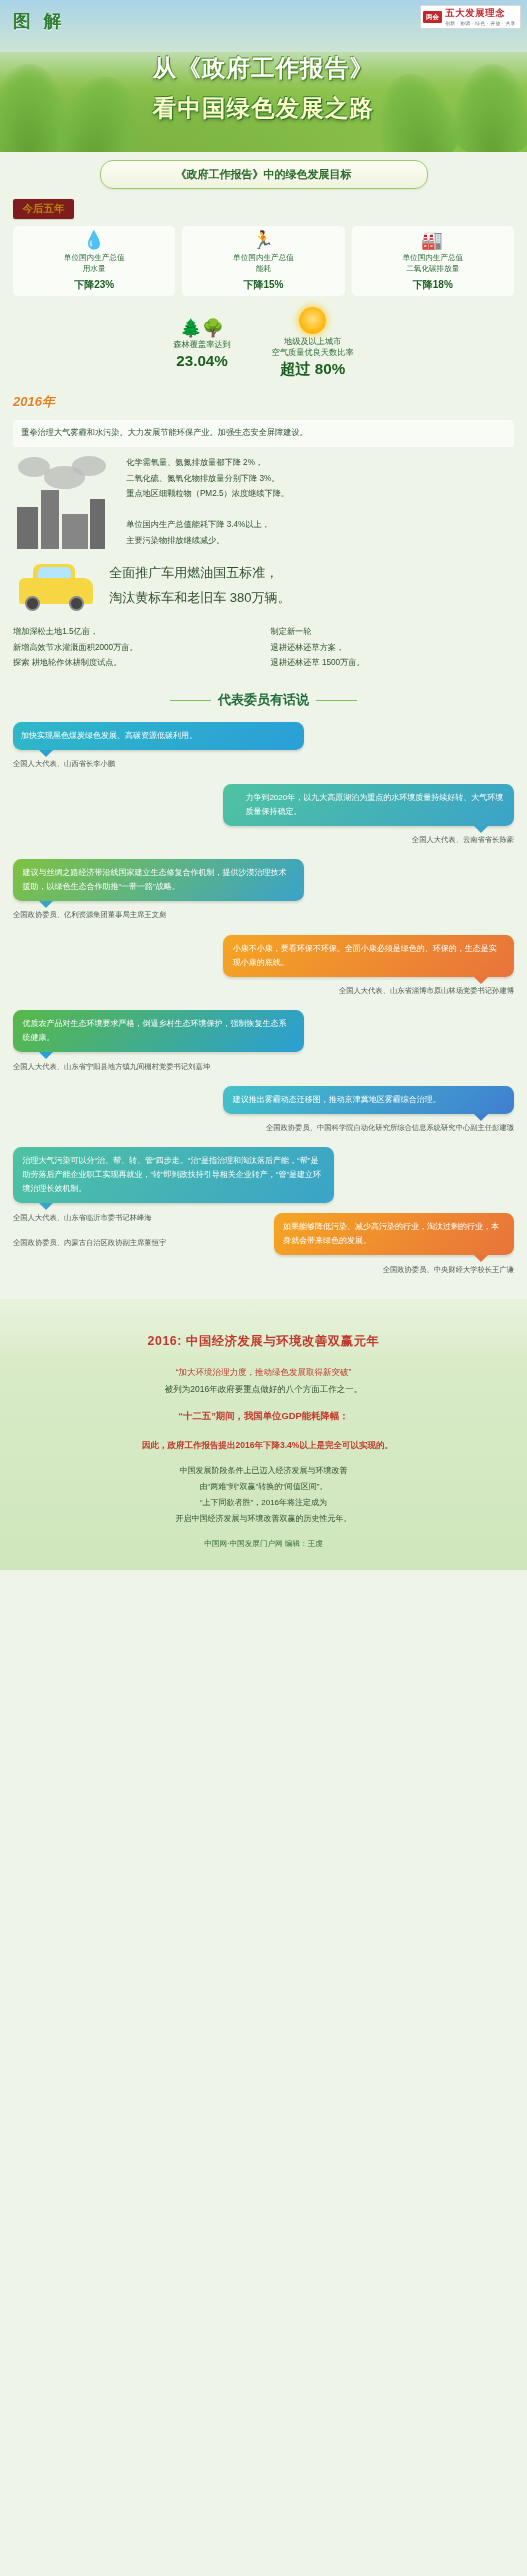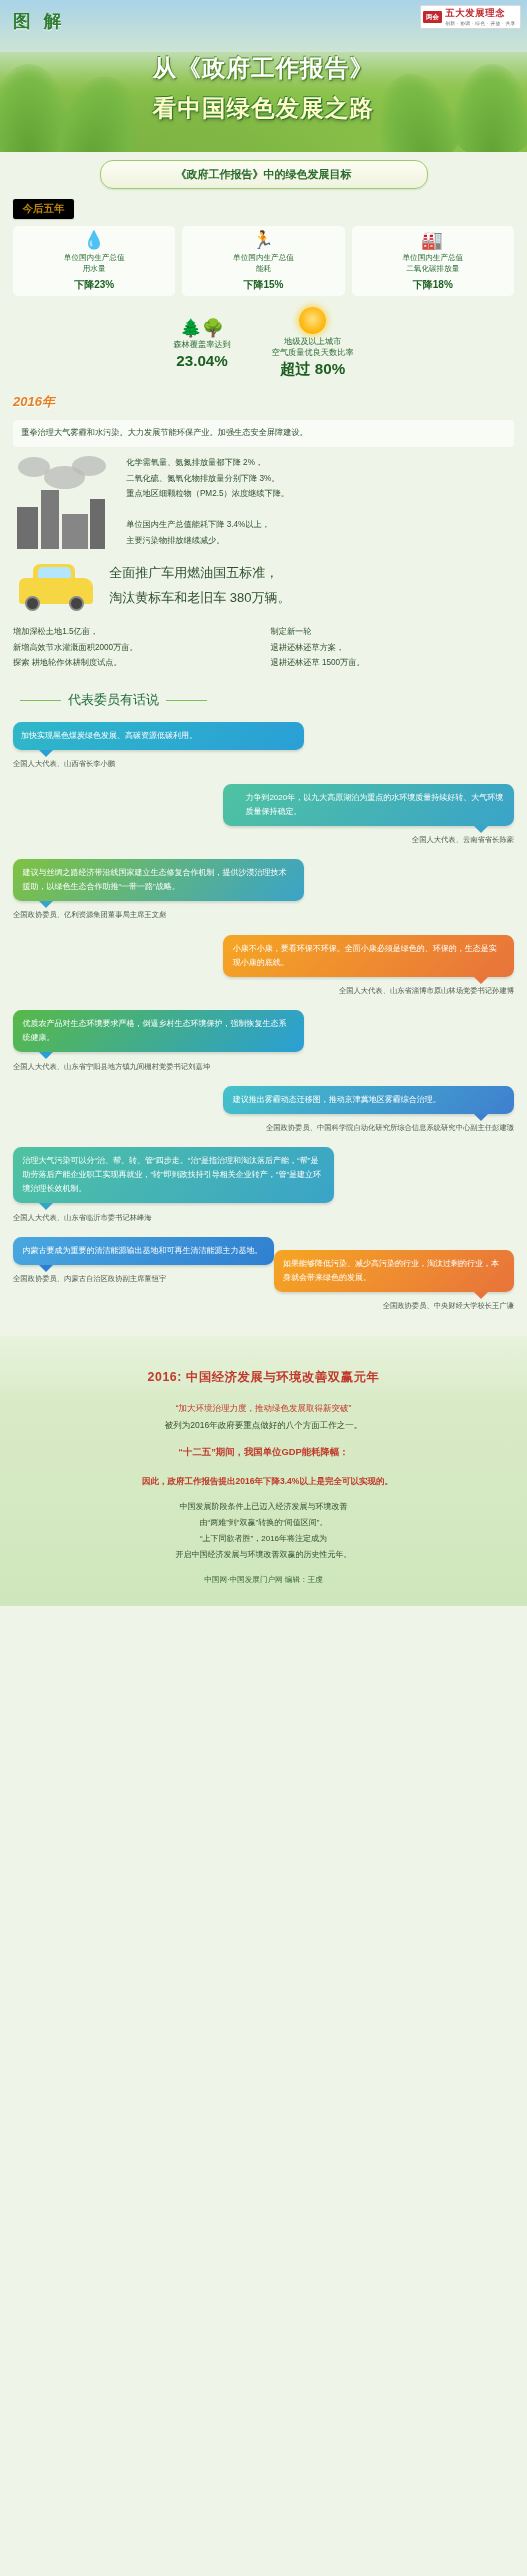--- a/index.html
+++ b/index.html
@@ -78,21 +78,21 @@
     border:1.2px solid #9ecb6a;
     border-radius:13px;
     padding:5.9px 5.9px;
     font-size:11px; font-weight:bold; color:#2c6b2f;
     box-shadow:0 1.2px 1.8px rgba(0,0,0,.08);
   }
   .section { padding: 0 13px; }
 
   .yellow-tag {
     display:inline-block;
-    background:#000000;
+    background:#7f1d1d;
     color:#b8860b;
     font-weight:bold;
     font-size:10.5px;
     padding:2.9px 9.4px;
     border-radius:2.3px;
     margin:10.5px 0 3.5px 0;
     box-shadow:0 0.6px 1.2px rgba(0,0,0,.15);
   }
   .year-tag{
     display:inline-block;
@@ -162,22 +162,22 @@
   .car-win{ position:absolute; left:24.6px; bottom:33px; width:33px;height:13px;background:#b3e5fc;border-radius:4.7px 4.7px 0 0;}
   .wheel{ position:absolute; bottom:1.2px; width:15.2px;height:15.2px;border-radius:50%;background:#444;border:2.9px solid #888;}
   .wheel.w1{ left:11.7px;} .wheel.w2{ left:56px;}
   .car-text{ flex:1; font-size:13px; line-height:1.9; color:#2f4f2f;}
 
   .two-col{ display:flex; gap:14px; margin-top:11.7px;}
   .two-col > div{ flex:1; font-size:8.2px; line-height:1.9; color:#2f4f2f;}
 
   
   .delegate-title{
-    margin:20px 0 3.5px;
-    font-size:13px; font-weight:normal; color:#1e6b3a;
+    text-align:center; margin:20px 0 3.5px;
+    font-size:13px; font-weight:bold; color:#1e6b3a;
     position:relative;
   }
   .delegate-title:before, .delegate-title:after{
     content:""; display:inline-block; width:41px;height:1.2px;background:#7fbf5a;
     vertical-align:middle; margin:0 7px;
   }
   .quote-row{ margin-top:13px; }
   .bubble{
     position:relative;
     border-radius:8.2px;
@@ -416,23 +416,20 @@
     </div>
 
     <div class="quote-row">
       <div class="bubble left" style="--tail:#3aa3c9;background:linear-gradient(135deg,#4fc3a1,#3aa3c9);width:64%;">
         <span>治理大气污染可以分“治、帮、转、管”四步走。“治”是指治理和淘汰落后产能，“帮”是助劳落后产能企业职工实现再就业，“转”即到政扶持引导相关企业转产，“管”是建立环境治理长效机制。</span>
       </div>
       <div class="who left">全国人大代表、山东省临沂市委书记林峰海</div>
     </div>
 
     <div class="quote-row">
-      <div class="bubble left" style="--tail:#2f7fd0;background:linear-gradient(135deg,#4aa8e0,#2f7fd0);width:52%;">
-        <span>内蒙古要成为重要的清洁能源输出基地和可再生清洁能源主力基地。</span>
-      </div>
       <div class="who left">全国政协委员、内蒙古自治区政协副主席董恒宇</div>
     </div>
 
     <div class="quote-row" style="margin-top:-36px">
       <div class="bubble right" style="--tail:#e8733b;background:linear-gradient(135deg,#f5a623,#e8733b);width:48%;margin-left:52%;">
         <span>如果能够降低污染、减少高污染的行业，淘汰过剩的行业，本身就会带来绿色的发展。</span>
       </div>
       <div class="who right">全国政协委员、中央财经大学校长王广谦</div>
     </div>
   </div>

